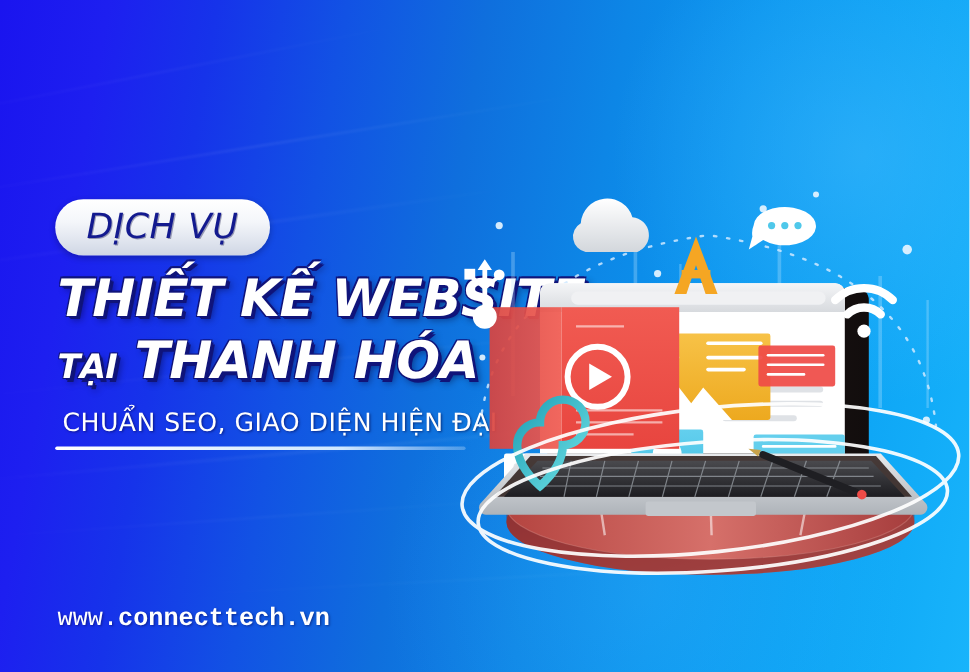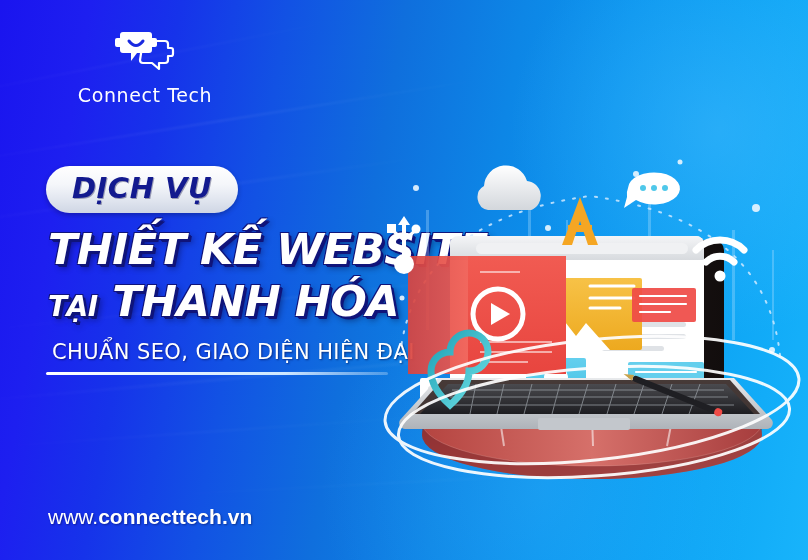--- a/index.html
+++ b/index.html
@@ -75,21 +75,21 @@
     left: 46px; top: 166px;
     padding: 8px 26px 10px;
     border-radius: 26px;
     background: linear-gradient(180deg, #ffffff 0%, #f4f6fa 40%, #dfe4ee 75%, #cfd6e4 100%);
     box-shadow: 0 2px 5px rgba(0,0,20,.28);
     display: inline-block;
   }
   #badge-text {
     font-family: "DejaVu Sans", sans-serif;
     font-size: 29px;
-    font-weight: bold;
+    font-weight: normal;
     font-style: italic;
     color: #131a8f;
     letter-spacing: .5px;
     line-height: 1;
     white-space: nowrap;
     text-shadow: 1px 1px 0 rgba(0,0,60,.35);
   }
 
   
   .headline {
@@ -131,21 +131,21 @@
     width: 342px; height: 3px;
     background: linear-gradient(90deg, #ffffff 0%, #cfe8ff 70%, rgba(255,255,255,.25) 100%);
     border-radius: 2px;
   }
 
   
   #url {
     position: absolute;
     left: 48px; top: 505px;
     color: #ffffff;
-    font-family: Liberation Sans, sans-serif;
+    font-family: Liberation Mono, monospace;
     font-size: 21px;
     white-space: nowrap;
     text-shadow: 1px 1px 2px rgba(0,0,60,.45);
   }
   #url .w { font-weight: 400; }
   #url .d { font-weight: bold; }
 
   
   #illustration {
     position: absolute;
@@ -162,31 +162,20 @@
   <div class="glow g1"></div>
   <div class="glow g2"></div>
   <div class="streak s7"></div>
   <div class="streak s1"></div>
   <div class="streak s2"></div>
   <div class="streak s3"></div>
   <div class="streak s4"></div>
   <div class="streak s5"></div>
   <div class="streak s6"></div>
 
-  <div id="logo-block">
-    <svg id="logo-mark" viewBox="0 0 64 50">
-
-      <path d="M30 13 h22 a3 3 0 0 1 3 3 v4 h3 a2 2 0 0 1 2 2 v4 a2 2 0 0 1 -2 2 h-3 v4 a3 3 0 0 1 -3 3 h-6 l0 6 -7 -6 h-9 a3 3 0 0 1 -3 -3 z" fill="none" stroke="#ffffff" stroke-width="2.2" stroke-linejoin="round"></path>
-
-      <path d="M10 4 h26 a3 3 0 0 1 3 3 v3 h3 a2 2 0 0 1 2 2 v5 a2 2 0 0 1 -2 2 h-3 v3 a3 3 0 0 1 -3 3 h-12 l-6 8 0 -8 h-8 a3 3 0 0 1 -3 -3 v-3 h-3 a2 2 0 0 1 -2 -2 v-5 a2 2 0 0 1 2 -2 h3 v-3 a3 3 0 0 1 3 -3 z" fill="#ffffff"></path>
-
-      <path d="M16 13 q7 9 14 0" fill="none" stroke="#1a2ae0" stroke-width="3" stroke-linecap="round"></path>
-    </svg>
-    <div id="logo-text">Connect Tech</div>
-  </div>
 
   <div id="badge">
     <div id="badge-text">DỊCH VỤ</div>
   </div>
 
   <div class="headline" id="line1">THIẾT KẾ WEBSITE</div>
   <div class="headline" id="line2"><span class="small">TẠI</span> <span>THANH HÓA</span></div>
 
   <div id="subtitle">CHUẨN SEO, GIAO DIỆN HIỆN ĐẠI</div>
   <div id="subtitle-rule"></div>

